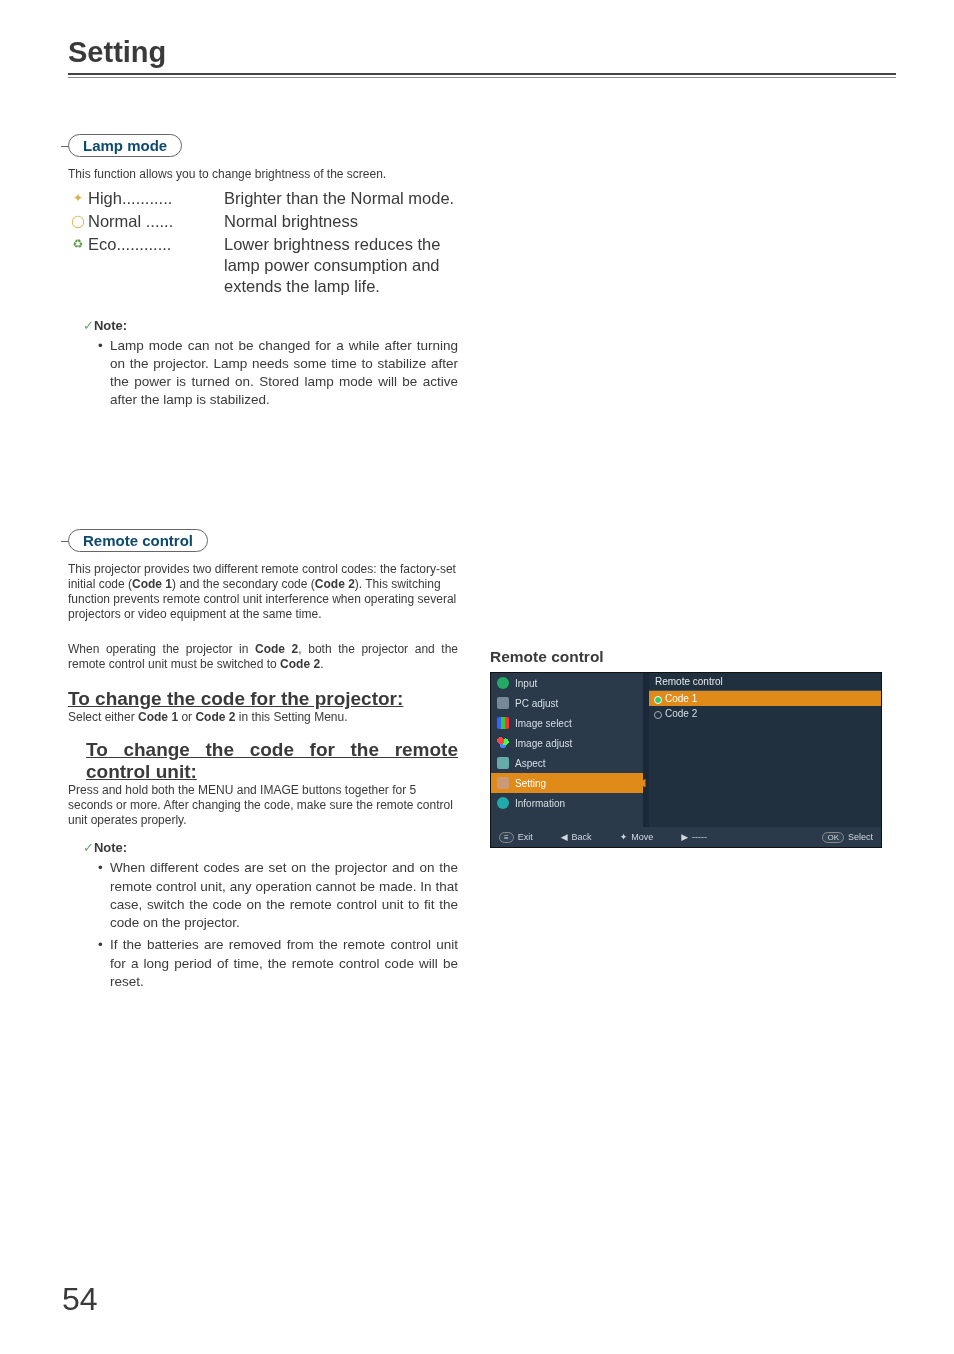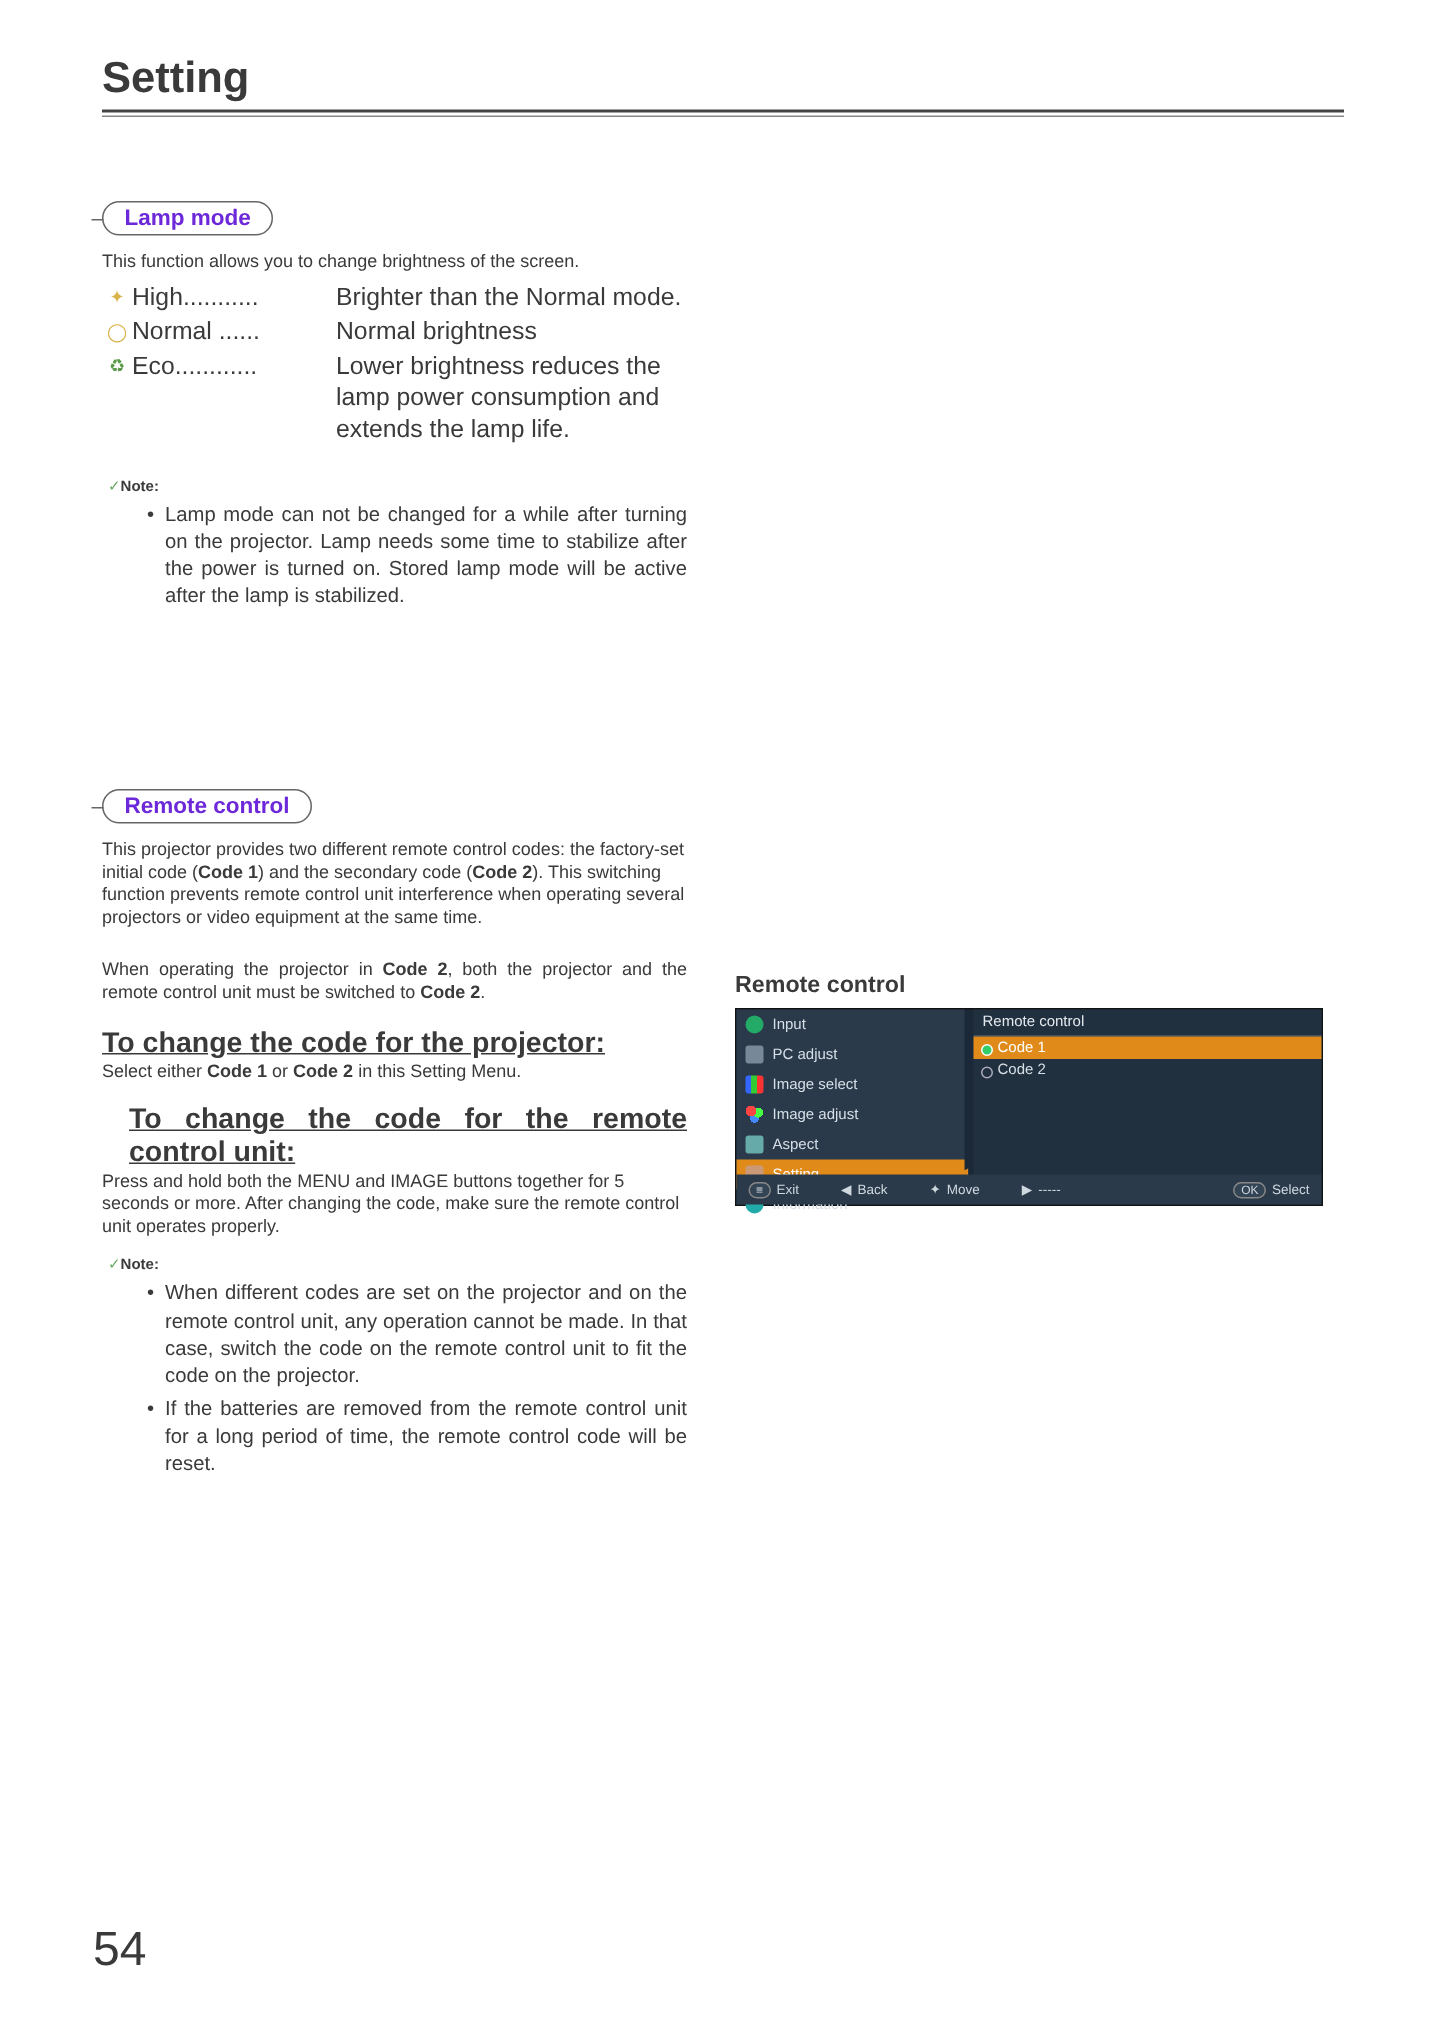--- a/index.html
+++ b/index.html
@@ -21,21 +21,21 @@
     .title-rule-thick { border-top: 2.5px solid #444; margin-top: 2px; }
     .title-rule-thin { border-top: 1px solid #888; margin-top: 2px; }
 
     .pill {
       display: inline-block;
       border: 1px solid #666;
       border-radius: 14px;
       padding: 2px 14px;
       font-size: 15px;
       font-weight: bold;
-      color: #6d28d9;
+      color: #0c4a6e;
       position: relative;
     }
     .pill-wrap {
       position: relative;
       margin-top: 46px;
       margin-bottom: 10px;
     }
     .pill-wrap.first { margin-top: 56px; }
     .pill-wrap::before {
       content: "";
@@ -74,24 +74,24 @@
       padding-top: 3px;
     }
     .lamp-term {
       flex: 0 0 136px;
       white-space: pre;
     }
     .lamp-desc { flex: 1; }
 
     .note-block { margin-top: 20px; width: 390px; }
     .note-head {
-      font-size: 10px;
-      font-weight: bold;
-      color: #3a3a3a;
-      margin-left: 4px;
+      font-size: 13px;
+      font-weight: bold;
+      color: #3a3a3a;
+      margin-left: 15px;
     }
     .note-check { color: #6a6; font-weight: normal; }
     .note-item {
       display: flex;
       font-size: 13.5px;
       line-height: 1.35;
       margin-left: 30px;
       margin-top: 4px;
       text-align: justify;
     }
@@ -113,21 +113,21 @@
       width: 400px;
     }
     .fig-title {
       font-size: 15.5px;
       font-weight: bold;
       margin-bottom: 6px;
       color: #3a3a3a;
     }
     .osd {
       width: 392px;
-      height: 132px;
+      height: 176px;
       background: #1a2838;
       border: 1px solid #111;
       position: relative;
       font-family: Arial, sans-serif;
     }
     .osd-sidebar {
       position: absolute;
       left: 0; top: 0; bottom: 20px;
       width: 152px;
       background: #2a3a4a;

